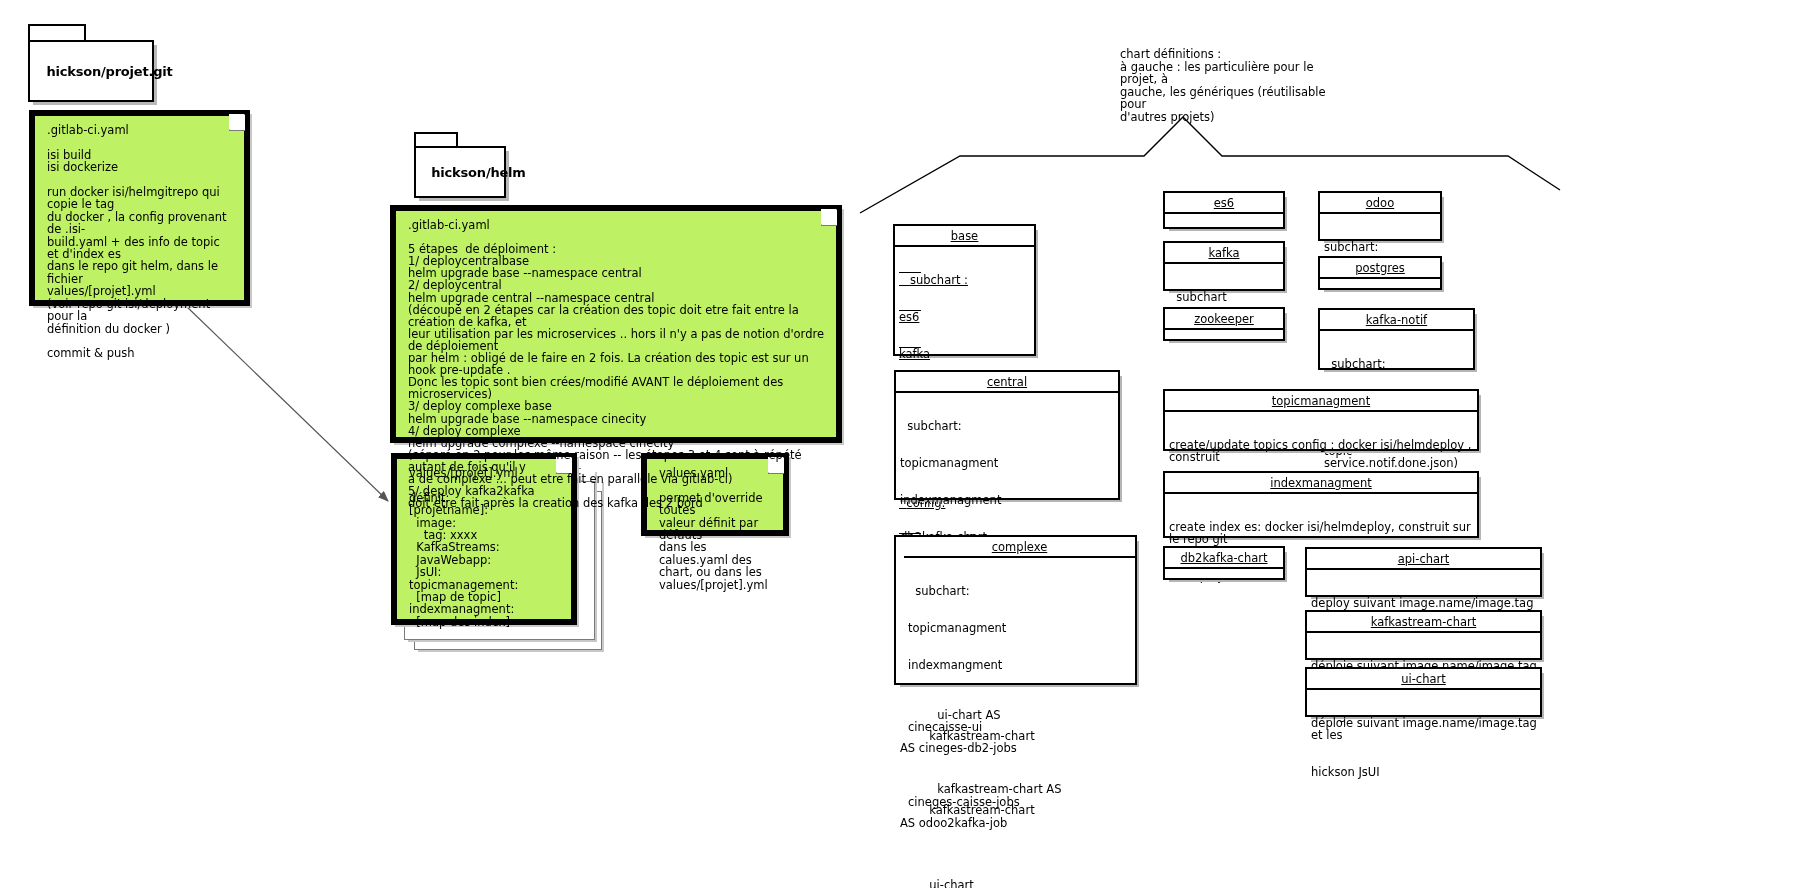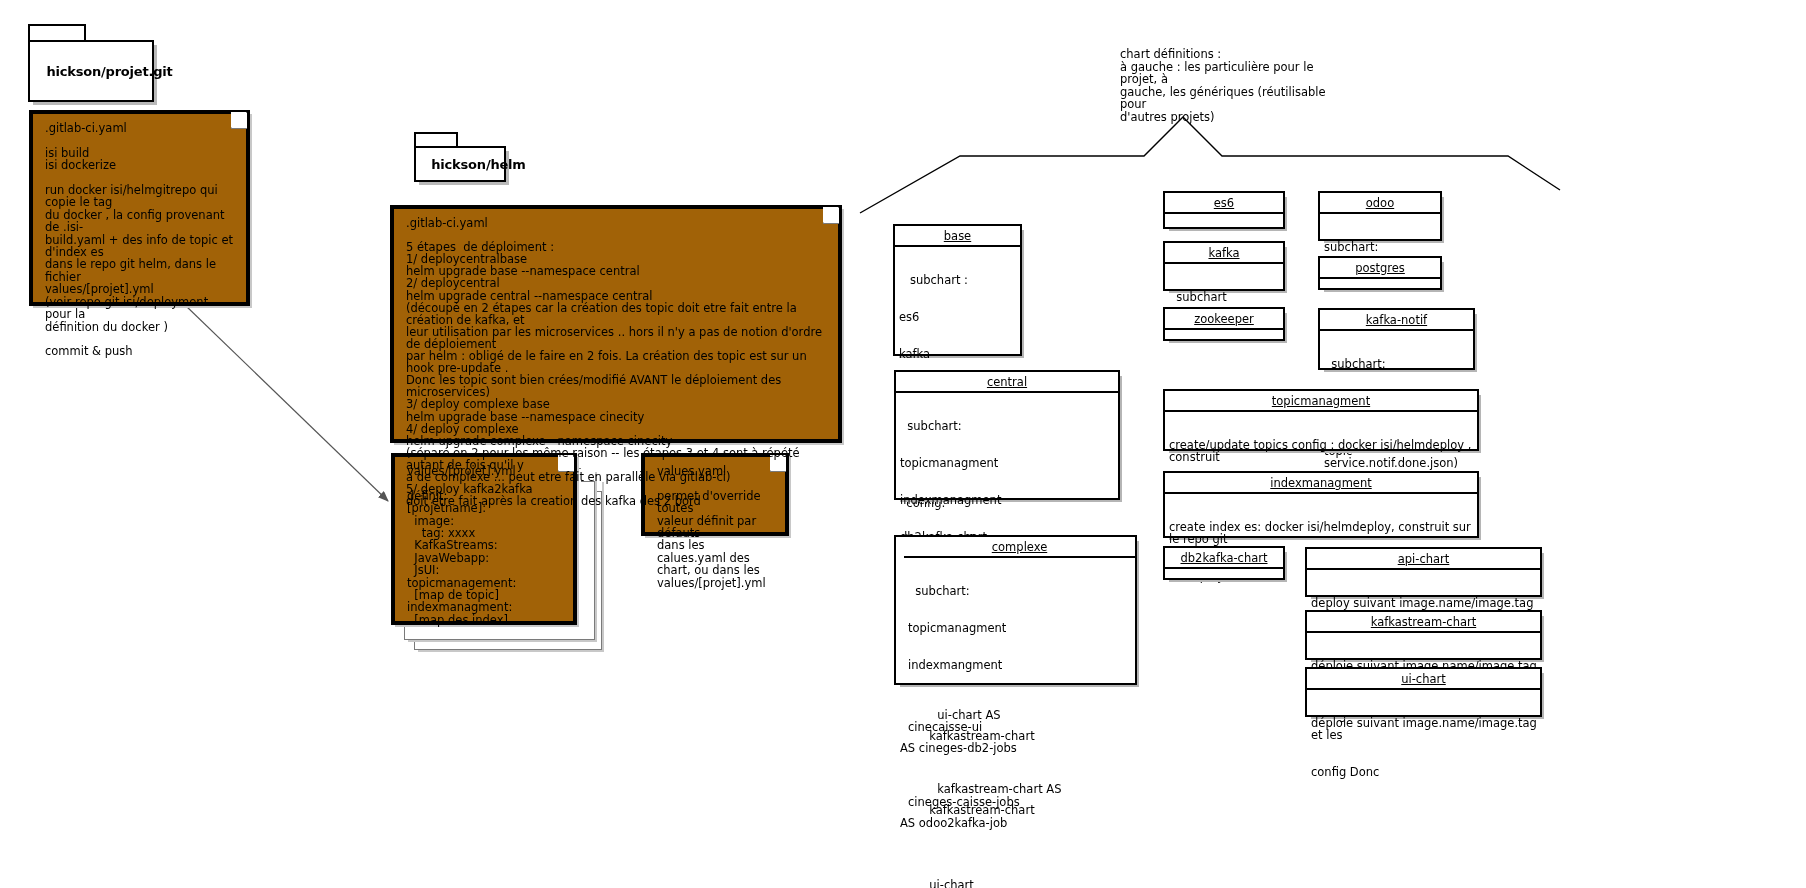--- a/index.html
+++ b/index.html
@@ -39,22 +39,22 @@
   }
   .pkg .body .lbl{
     font-weight:bold;
     font-size:13px;
     letter-spacing:-0.2px;
   }
 
   
   .note{
     position:absolute;
-    background:#a16207;
-    border:4px solid #000000;
+    background:#bef264;
+    border:6px solid #000000;
     box-sizing:border-box;
     box-shadow:3px 3px 0 -1px #c8c8c8;
   }
   .note .fold{
     position:absolute;
     top:-1px;right:-1px;
     width:16px;height:16px;
     background:#fff;
     border-left:1px solid #7a7a7a;
     border-bottom:1px solid #7a7a7a;
@@ -154,21 +154,21 @@
 
   <div class="pkg" style="left:28px;top:24px;width:126px;height:78px;">
     <div class="tab" style="width:58px;height:17px;top:0;"></div>
     <div class="body" style="top:16px;width:126px;height:62px;">
       <span class="lbl">hickson/projet.git</span>
     </div>
   </div>
 
   <div class="pkg" style="left:414px;top:132px;width:92px;height:62px;">
     <div class="tab" style="width:44px;height:15px;top:0;"></div>
-    <div class="body" style="top:14px;width:92px;height:36px;">
+    <div class="body" style="top:14px;width:92px;height:52px;">
       <span class="lbl">hickson/helm</span>
     </div>
   </div>
 
   <div class="note" style="left:29px;top:110px;width:221px;height:196px;">
     <div class="fold"></div>
     <div class="txt">.gitlab-ci.yaml
 
 isi build
 isi dockerize
@@ -240,21 +240,21 @@
 chart, ou dans les
 values/[projet].yml</div>
   </div>
 
 
   <div class="free" style="left:1120px;top:48px;width:230px;">chart définitions :
 à gauche : les particulière pour le projet, à
 gauche, les génériques (réutilisable pour
 d'autres projets)</div>
 
-  <div class="cls" style="left:893px;top:224px;width:129px;height:132px;">
+  <div class="cls" style="left:893px;top:224px;width:143px;height:132px;text-decoration:underline;">
     <div class="hdr"><span>base</span></div>
     <div class="bdy">
       <div>   subchart :</div>
       <div>es6</div>
       <div>kafka</div>
       <div>odoo</div>
       <div>kafka-notif</div>
       <div>&nbsp;</div>
       <div>  config:</div>
       <div>cineges-config</div>
@@ -382,17 +382,17 @@
     <div class="bdy">
       <div>déploie suivant image.name/image.tag et les</div>
       <div>config KafkaStream</div>
     </div>
   </div>
 
   <div class="cls" style="left:1305px;top:667px;width:237px;height:50px;">
     <div class="hdr"><span>ui-chart</span></div>
     <div class="bdy">
       <div>déploie suivant image.name/image.tag et les</div>
-      <div>config Donc</div>
+      <div>hickson JsUI</div>
     </div>
   </div>
 
 </div>
 
 </body></html>

